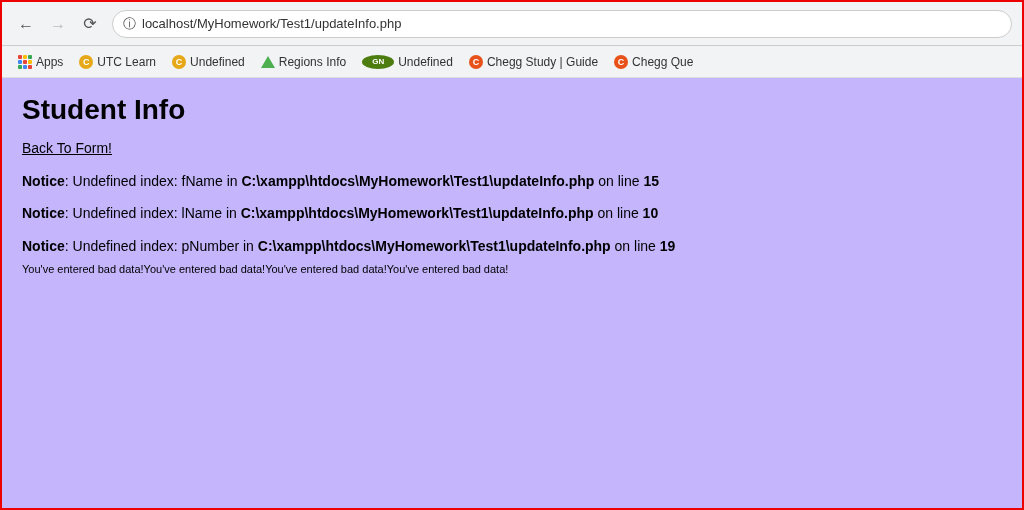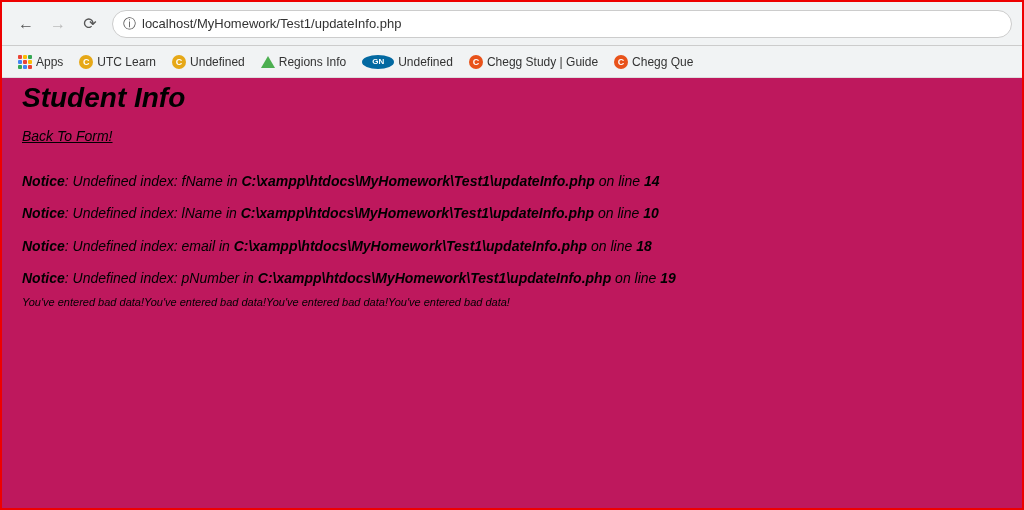--- a/index.html
+++ b/index.html
@@ -133,52 +133,51 @@
       border-right: 7px solid transparent;
       border-bottom: 12px solid #4caf50;
       flex-shrink: 0;
     }
 
     
     .gin-icon {
       width: 32px;
       height: 14px;
       border-radius: 50%;
-      background: #0369a1;
+      background: #4d7c0f;
       display: flex;
       align-items: center;
       justify-content: center;
       color: #fff;
       font-size: 8px;
       font-weight: bold;
       flex-shrink: 0;
     }
 
     
     .page-content {
       flex: 1;
-      background: #be185d;
-      padding: 4px 20px;
+      background: #c4b5fd;
+      padding: 16px 20px;
       overflow-y: auto;
-      font-style: italic;
     }
 
     .page-title {
       font-size: 28px;
       font-weight: bold;
       color: #000;
       margin-bottom: 14px;
     }
 
     .back-link {
       color: #000;
       text-decoration: underline;
       cursor: pointer;
       font-size: 14px;
-      margin-bottom: 26px;
+      margin-bottom: 14px;
       display: block;
     }
 
     .notice-block {
       margin-bottom: 10px;
       font-size: 14px;
       line-height: 1.6;
     }
 
     .notice-label {
@@ -262,30 +261,27 @@
       <span class="c-icon" style="background:#e8521a;">C</span>
       <span>Chegg Que</span>
     </div>
   </div>
 
   <div class="page-content">
     <h1 class="page-title">Student Info</h1>
     <a class="back-link">Back To Form!</a>
 
     <div class="notice-block">
-      <span class="notice-label">Notice</span><span>: Undefined index: fName in </span><span class="notice-path">C:\xampp\htdocs\MyHomework\Test1\updateInfo.php</span><span> on line </span><strong>14</strong>
+      <span class="notice-label">Notice</span><span>: Undefined index: fName in </span><span class="notice-path">C:\xampp\htdocs\MyHomework\Test1\updateInfo.php</span><span> on line </span><strong>15</strong>
     </div>
 
     <div class="notice-block">
       <span class="notice-label">Notice</span><span>: Undefined index: lName in </span><span class="notice-path">C:\xampp\htdocs\MyHomework\Test1\updateInfo.php</span><span> on line </span><strong>10</strong>
     </div>
 
-    <div class="notice-block">
-      <span class="notice-label">Notice</span><span>: Undefined index: email in </span><span class="notice-path">C:\xampp\htdocs\MyHomework\Test1\updateInfo.php</span><span> on line </span><strong>18</strong>
-    </div>
 
     <div class="notice-block">
       <span class="notice-label">Notice</span><span>: Undefined index: pNumber in </span><span class="notice-path">C:\xampp\htdocs\MyHomework\Test1\updateInfo.php</span><span> on line </span><strong>19</strong>
       <br>
       <span class="bad-data-line">You've entered bad data!You've entered bad data!You've entered bad data!You've entered bad data!</span>
     </div>
   </div>
 
 </div>
 

